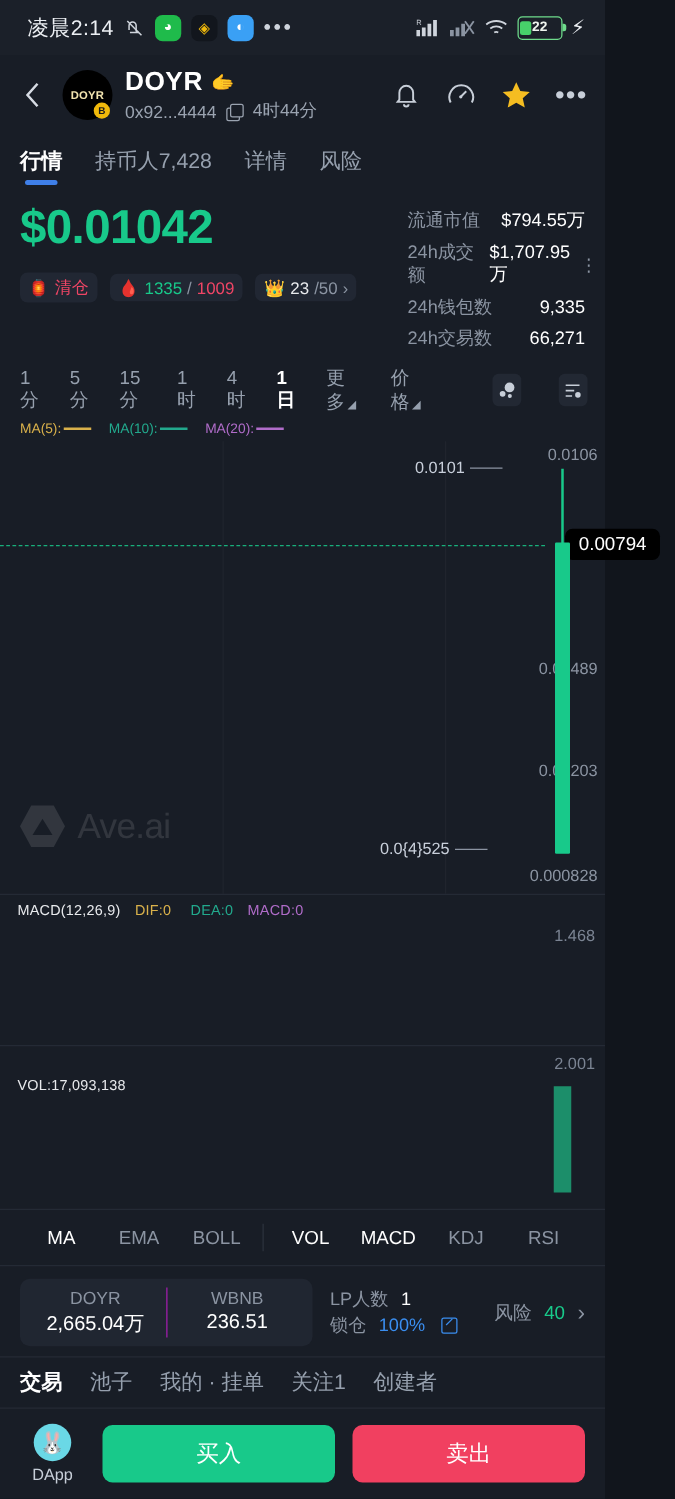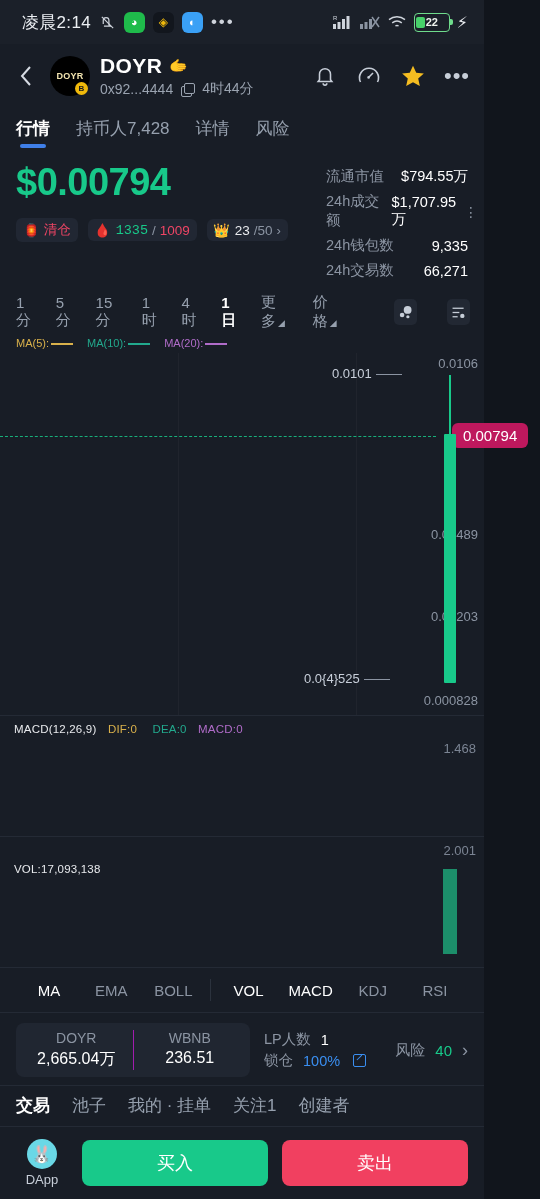--- a/index.html
+++ b/index.html
@@ -61,21 +61,21 @@
 
   
   .pricerow{display:flex;padding:8px 16px 0 16px;}
   .price-col{flex:0 0 310px;}
   .price{font-size:38px;font-weight:bold;color:#18c98a;letter-spacing:-.5px;line-height:48px;}
   .change{font-size:16px;color:#18c98a;margin-top:4px;}
   .badges{display:flex;align-items:center;gap:10px;margin-top:12px;}
   .badge{display:flex;align-items:center;gap:4px;background:#212733;border-radius:6px;
          padding:3px 7px;font-size:13.5px;cursor:pointer;}
   .b-red{color:#ef4565;}
-  .b-green{color:#18c98a;font-family:Liberation Mono, monospace;}
+  .b-green{color:#18c98a;}
   .b-white{color:#e8eaed;}
   .b-grey{color:#8b94a2;}
   .chev{color:#8b94a2;font-size:13px;}
   .stats{flex:1;padding-top:6px;position:relative;}
   .stat-line{display:flex;justify-content:space-between;align-items:center;font-size:14.5px;
              padding:3px 0;}
   .stat-k{color:#8b94a2;}
   .stat-v{color:#fff;}
   .vdots{position:absolute;right:-10px;top:52px;color:#8b94a2;font-size:14px;line-height:5px;}
 
@@ -103,21 +103,21 @@
   .wm-txt{font-size:28px;color:#fff;letter-spacing:-.5px;}
   .vline{position:absolute;top:0;bottom:0;width:1px;background:rgba(255,255,255,.035);}
   .dashline{position:absolute;left:0;right:48px;height:0;border-top:1.6px dashed #18c98a;opacity:.85;}
   .candle-wick{position:absolute;width:2px;background:#18c98a;}
   .candle-body{position:absolute;width:12px;background:#18c98a;border-radius:1px;}
   .ylabel{position:absolute;right:6px;font-size:13px;color:#8b94a2;}
   .hl-label{position:absolute;font-size:13px;color:#c8cfda;white-space:nowrap;}
   .hl-label .leader{display:inline-block;width:26px;height:1px;background:#8b94a2;
                     vertical-align:middle;margin-left:4px;}
   .hl-label.low .leader{margin-left:4px;}
-  .pricetag{position:absolute;background:#be185d;color:#fff;font-size:15px;border-radius:6px;
+  .pricetag{position:absolute;background:#000000;color:#fff;font-size:15px;border-radius:6px;
             padding:4px 11px;font-weight:500;}
 
   
   .pane{position:relative;border-top:1px solid #242a35;}
   .pane-hd{position:absolute;left:14px;top:7px;font-size:11.5px;letter-spacing:.2px;}
   .pane-hd .t-w{color:#e8eaed;}
   .pane-hd .t-y{color:#d9b14b;margin-left:8px;}
   .pane-hd .t-g{color:#22a98d;margin-left:12px;}
   .pane-hd .t-p{color:#b06cc9;margin-left:8px;}
   .pane-y{position:absolute;right:8px;font-size:13px;color:#7b8493;}
@@ -271,21 +271,21 @@
 
   <div class="toptabs">
     <div class="toptab active">行情</div>
     <div class="toptab">持币人7,428</div>
     <div class="toptab">详情</div>
     <div class="toptab">风险</div>
   </div>
 
   <div class="pricerow">
     <div class="price-col">
-      <div class="price">$0.00794</div>
+      <div class="price">$0.01042</div>
       <div class="badges">
         <div class="badge">
           <span>🏮</span>
           <span class="b-red">清仓</span>
         </div>
         <div class="badge">
           <span>🩸</span>
           <span class="b-green">1335</span>
           <span class="b-grey">/</span>
           <span class="b-red">1009</span>
@@ -359,20 +359,24 @@
     </span>
     <span class="ma20">
       <span>MA(20):</span><span class="ma-dash" style="background:#b06cc9"></span>
     </span>
   </div>
 
   <div class="chart">
     <div class="vline" style="left:178px"></div>
     <div class="vline" style="left:356px"></div>
 
+    <div class="watermark">
+      <span class="wm-hex"></span>
+      <span class="wm-txt">Ave.ai</span>
+    </div>
 
     <div class="ylabel" style="top:3px">0.0106</div>
     <div class="ylabel" style="top:174px">0.00489</div>
     <div class="ylabel" style="top:256px">0.00203</div>
     <div class="ylabel" style="top:340px">0.000828</div>
 
     <div class="hl-label" style="left:332px;top:13px">
       <span>0.0101</span><span class="leader"></span>
     </div>
     <div class="hl-label low" style="left:304px;top:318px">

